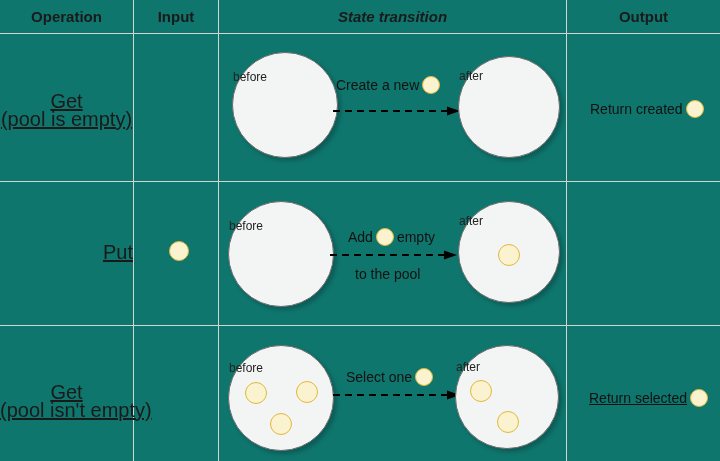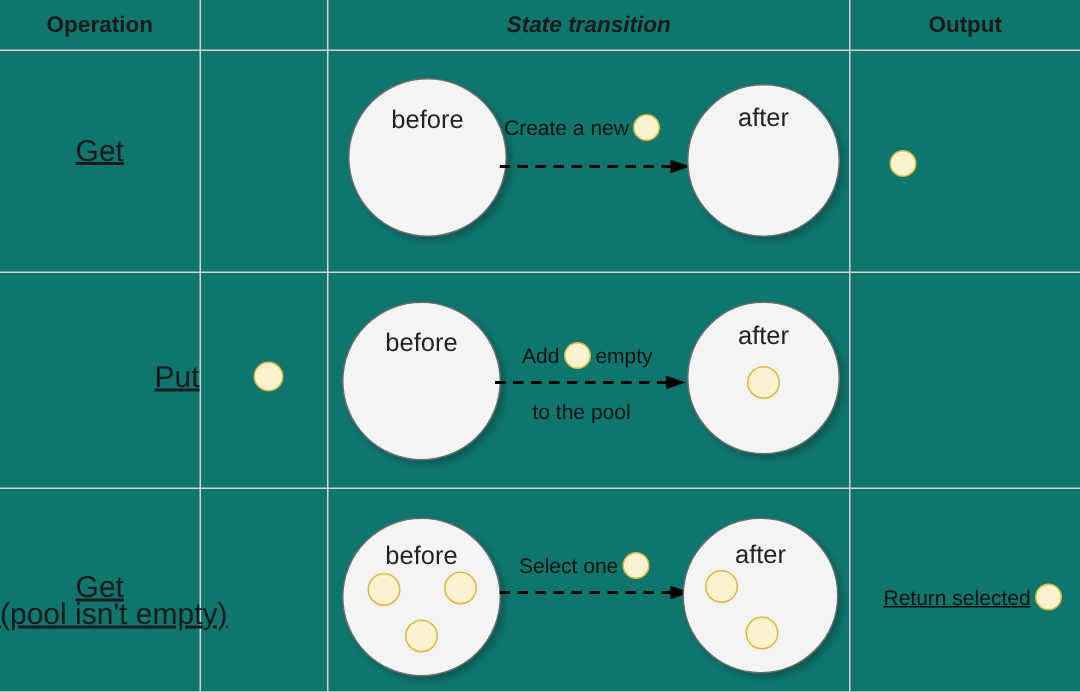--- a/index.html
+++ b/index.html
@@ -63,22 +63,21 @@
     border-radius: 50%;
     background: #f3f5f4;
     border: 1.6px solid #6b6b6b;
     box-shadow: 3px 3px 4px rgba(0,0,0,0.22);
     box-sizing: border-box;
   }
   .pool-label {
     position: absolute;
     left: 0;
     right: 0;
-    text-align: center;
-    font-size: 17px;
+    font-size: 12px;
     color: #222;
     white-space: nowrap;
   }
 
   
   .token {
     position: absolute;
     border-radius: 50%;
     background: #fbf3cf;
     border: 1.5px solid #dfb93d;
@@ -128,25 +127,27 @@
 <div id="page">
 
   <div class="vline" style="left:133px;"></div>
   <div class="vline" style="left:218px;"></div>
   <div class="vline" style="left:566px;"></div>
   <div class="hline" style="top:33px;"></div>
   <div class="hline" style="top:181px;"></div>
   <div class="hline" style="top:325px;"></div>
 
   <div class="hdr" style="left:0px;   width:133px;">Operation</div>
+  <div class="hdr" style="left:134px; width:84px;">Input</div>
   <div class="hdr" style="left:219px; width:347px;font-style:italic;">State transition</div>
   <div class="hdr" style="left:567px; width:153px;">Output</div>
 
   <div class="cell-text" style="left:0px; width:133px; top:92px;">
     <div>Get</div>
+    <div>(pool is empty)</div>
   </div>
 
   <div class="pool" style="left:232px; top:52px; width:106px; height:106px;">
     <div class="pool-label" style="top:17px;">before</div>
   </div>
 
   <div class="cap" style="left:336px; top:76px;">
     <span>Create a new</span><span class="token-inline"></span>
   </div>
   <div class="arrow" style="left:333px; top:106px; width:128px;">
@@ -154,21 +155,21 @@
       <line x1="0" y1="5" x2="115" y2="5" stroke="#000" stroke-width="2" stroke-dasharray="7,5"></line>
       <polygon points="114,0.5 127,5 114,9.5" fill="#000"></polygon>
     </svg>
   </div>
 
   <div class="pool" style="left:458px; top:56px; width:102px; height:102px;">
     <div class="pool-label" style="top:12px;">after</div>
   </div>
 
   <div class="out" style="left:590px; top:101px;">
-    <span class="token-inline"></span>
+    <span>Return created</span><span class="token-inline"></span>
   </div>
 
   <div class="cell-text" style="left:0px; width:133px; top:243px;text-align:right;">
     <div>Put</div>
   </div>
 
   <div class="token" style="left:169px; top:241px; width:20px; height:20px;"></div>
 
   <div class="pool" style="left:228px; top:201px; width:106px; height:106px;">
     <div class="pool-label" style="top:17px;">before</div>

